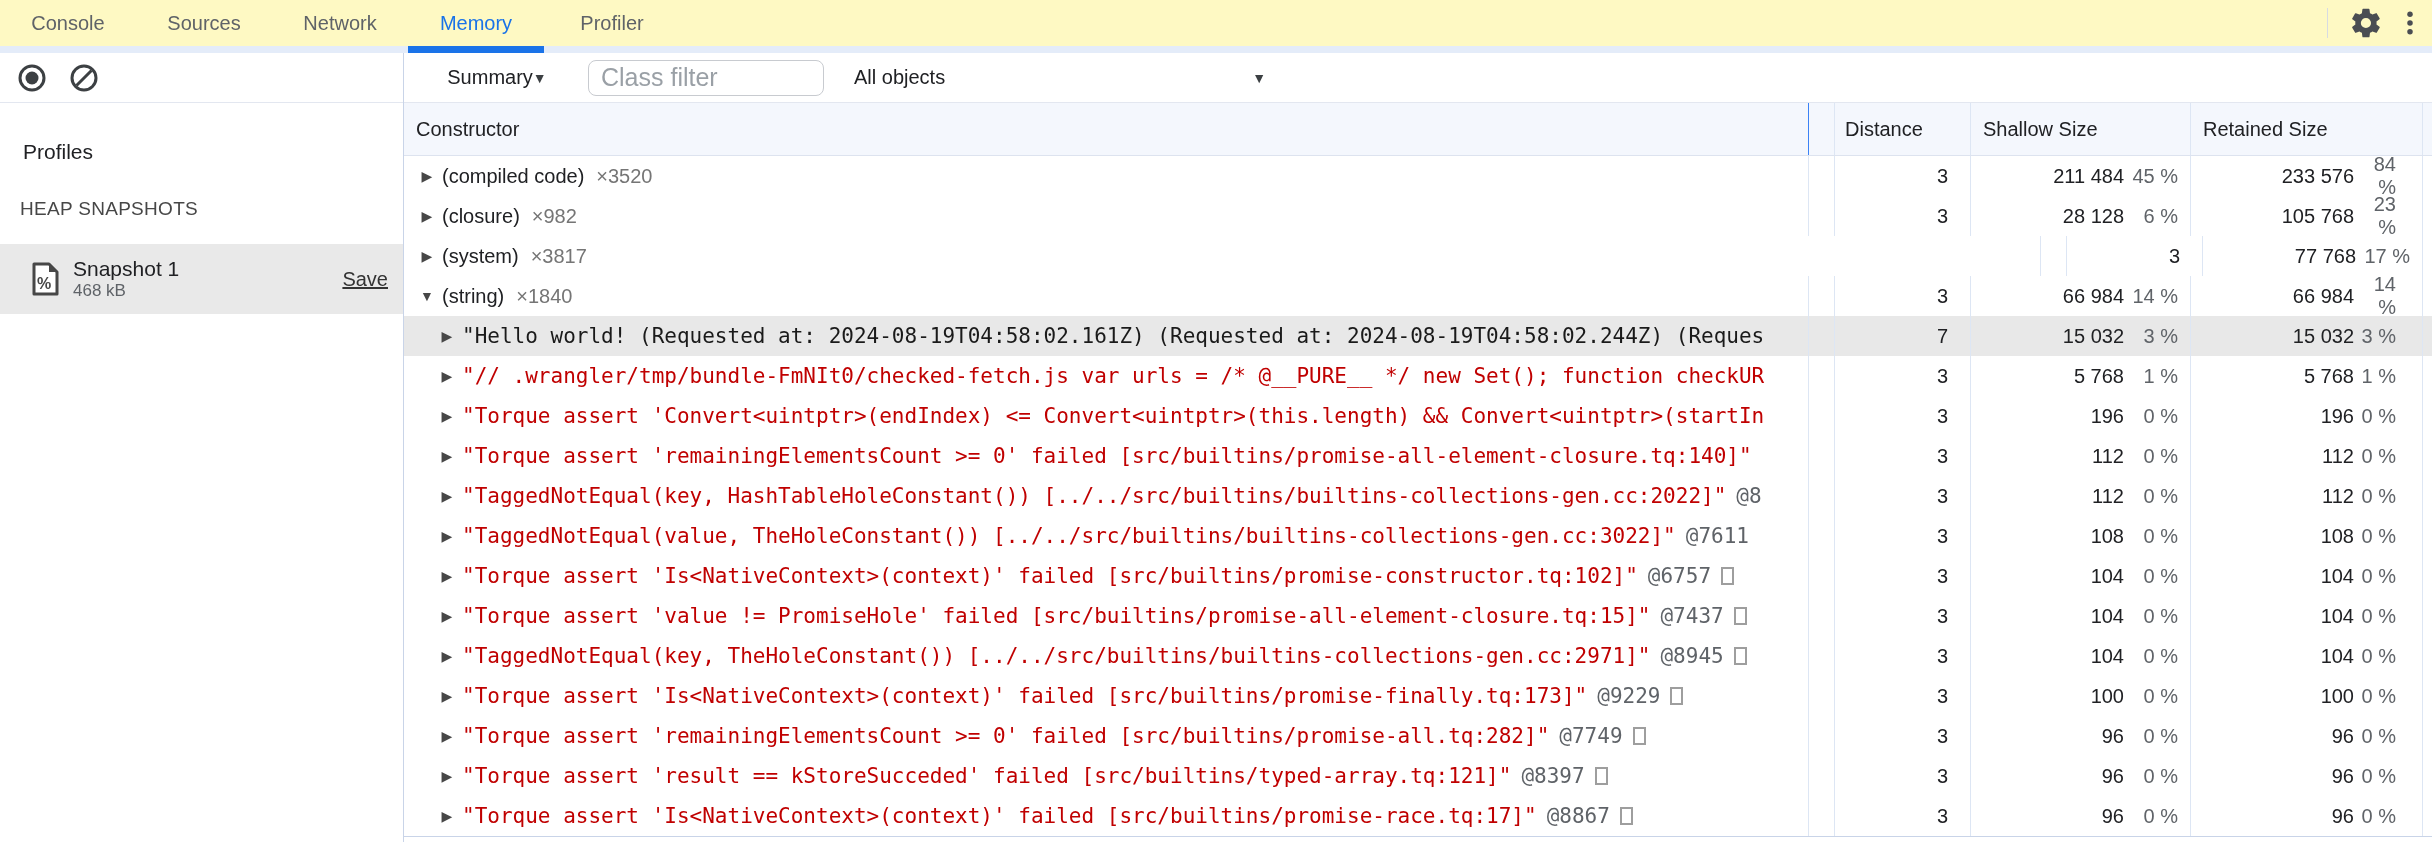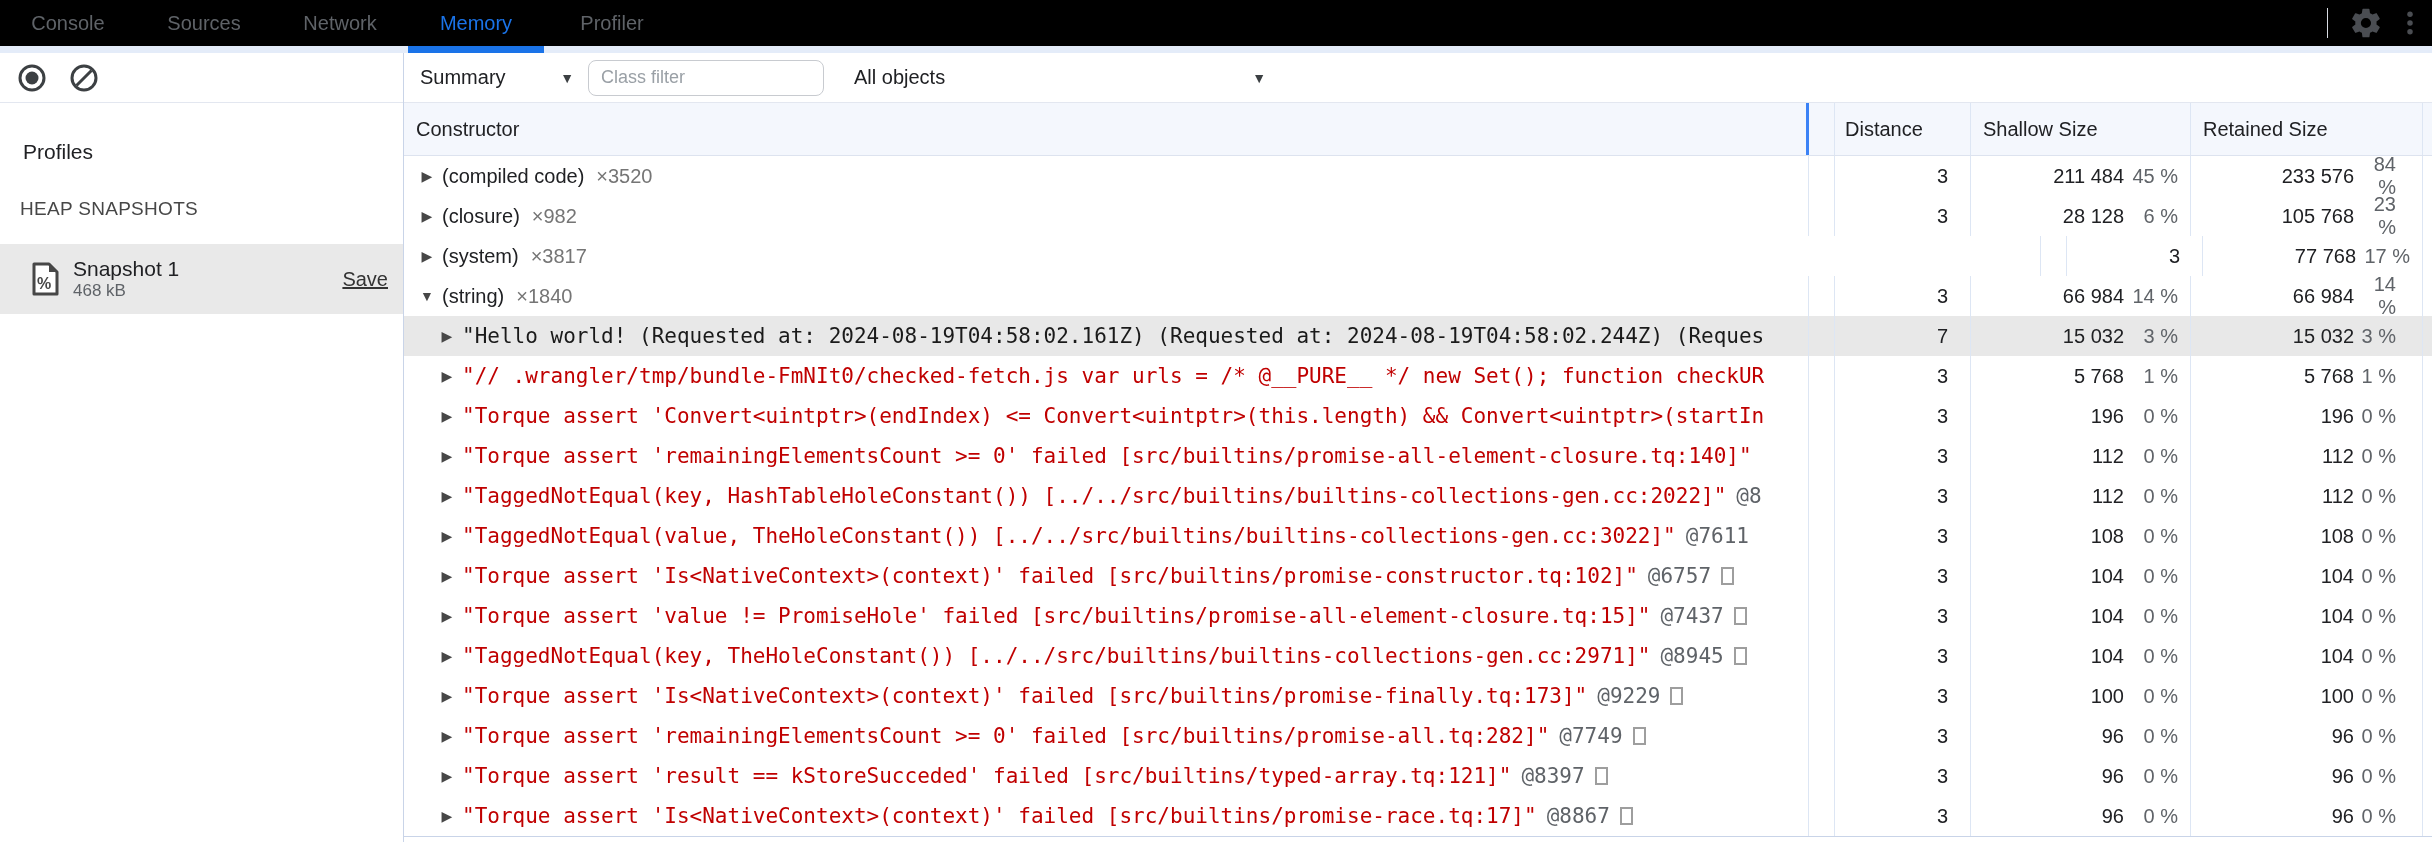--- a/index.html
+++ b/index.html
@@ -1,21 +1,21 @@
 <!DOCTYPE html>
 <html><head>
 <meta charset="utf-8">
 <style>
   * { box-sizing: border-box; margin: 0; padding: 0; }
   html,body { background:#fff; }
   body { font-family: "Liberation Sans", sans-serif; }
   .app { position:relative; width:2432px; height:842px; background:#fff; overflow:hidden; }
 
   
-  .tabbar { position:relative; height:53px; background:#000000; display:flex; align-items:stretch; }
+  .tabbar { position:relative; height:53px; background:#fef9c3; display:flex; align-items:stretch; }
   .tabbar .strip { position:absolute; left:0; bottom:0; width:100%; height:7px; background:#e4ecf9; }
   .tabs { display:flex; height:100%; position:relative; z-index:1; }
   .tab { width:136px; display:flex; align-items:center; justify-content:center; font-size:20px;
          color:#5f6368; cursor:pointer; position:relative; padding-bottom:6px; }
   .tab.active { color:#1a73e8; }
   .tab.active::after { content:""; position:absolute; left:0; bottom:0; width:100%; height:7px; background:#1a73e8; }
   .tabbar-right { position:absolute; right:0; top:0; height:46px; display:flex; align-items:center; z-index:1; }
   .tb-divider { width:1px; height:30px; background:#d7dbe2; margin-right:16px; }
   .icon-btn { width:44px; height:44px; display:flex; align-items:center; justify-content:center; cursor:pointer; }
 
@@ -25,23 +25,23 @@
   .main { flex:1; display:flex; flex-direction:column; min-width:0; }
 
   
   .side-toolbar { height:50px; display:flex; align-items:center; gap:20px; padding-left:16px;
                   border-bottom:1px solid #e3e7f0; }
   
   .main-toolbar { height:50px; display:flex; align-items:center; border-bottom:1px solid #e3e7f0;
                   padding-left:16px; }
   .select-ctrl { display:flex; align-items:center; font-size:20px; color:#202124; cursor:pointer; }
   .select-ctrl .arrow-down { font-size:14px; color:#3c4043; }
-  .summary-select { width:168px; justify-content:space-between; padding-right:14px; }
+  .summary-select { width:168px; justify-content:center; padding-right:14px; }
   .filter-input { width:236px; height:36px; border:1px solid #c8cbd0; border-radius:8px;
-                  font-size:18px; color:#202124; padding:0 12px; outline:none;
+                  font-size:25px; color:#202124; padding:0 12px; outline:none;
                   font-family:"Liberation Sans",sans-serif; }
   .filter-input::placeholder { color:#9aa0a6; }
   .objects-select { margin-left:30px; width:420px; justify-content:space-between; padding-right:8px; }
 
   
   .profiles-title { font-size:21px; color:#202124; margin:37px 0 0 23px; }
   .heap-title { font-size:19px; color:#474747; margin:34px 0 8px 20px; letter-spacing:0.3px; }
   .snapshot-item { margin-top:16px; height:70px; background:#e9e9e9; display:flex; align-items:center;
                    padding:0 15px 0 32px; cursor:pointer; }
   .snapshot-icon { flex:0 0 auto; margin-right:14px; }
@@ -65,21 +65,21 @@
                justify-content:flex-end; padding-right:22px; color:#202124; }
   .shal-cell, .ret-cell { height:100%; border-right:1px solid #dde6f4; display:flex; align-items:center; }
   .shal-cell { width:220px; }
   .ret-cell { width:232px; }
   .endpad { width:9px; height:100%; }
   .num { flex:1; text-align:right; color:#202124; }
   .pct { text-align:right; color:#5f6368; }
   .shal-cell .pct { width:66px; padding-right:12px; }
   .ret-cell .pct { width:68px; padding-right:26px; }
 
-  .grid-header .c-cell { border-right:3px solid #3b82f6; }
+  .grid-header .c-cell { border-right:1px solid #3b82f6; }
   .hdr-label { color:#202124; }
   .dist-hdr { justify-content:flex-start; padding-left:10px; padding-right:0; }
   .shal-hdr, .ret-hdr { padding-left:12px; }
 
   .tri { flex:0 0 auto; width:22px; font-size:14px; color:#474747; margin-right:4px; text-align:center; }
   .row-string .tri { margin-left:20px; }
   .g-label { color:#202124; }
   .g-count { color:#757575; margin-left:12px; }
   .s-text { font-family:"DejaVu Sans Mono", monospace; font-size:21px; color:#c00000; }
   .grid-row.selected .s-text { color:#1a1a1a; }

